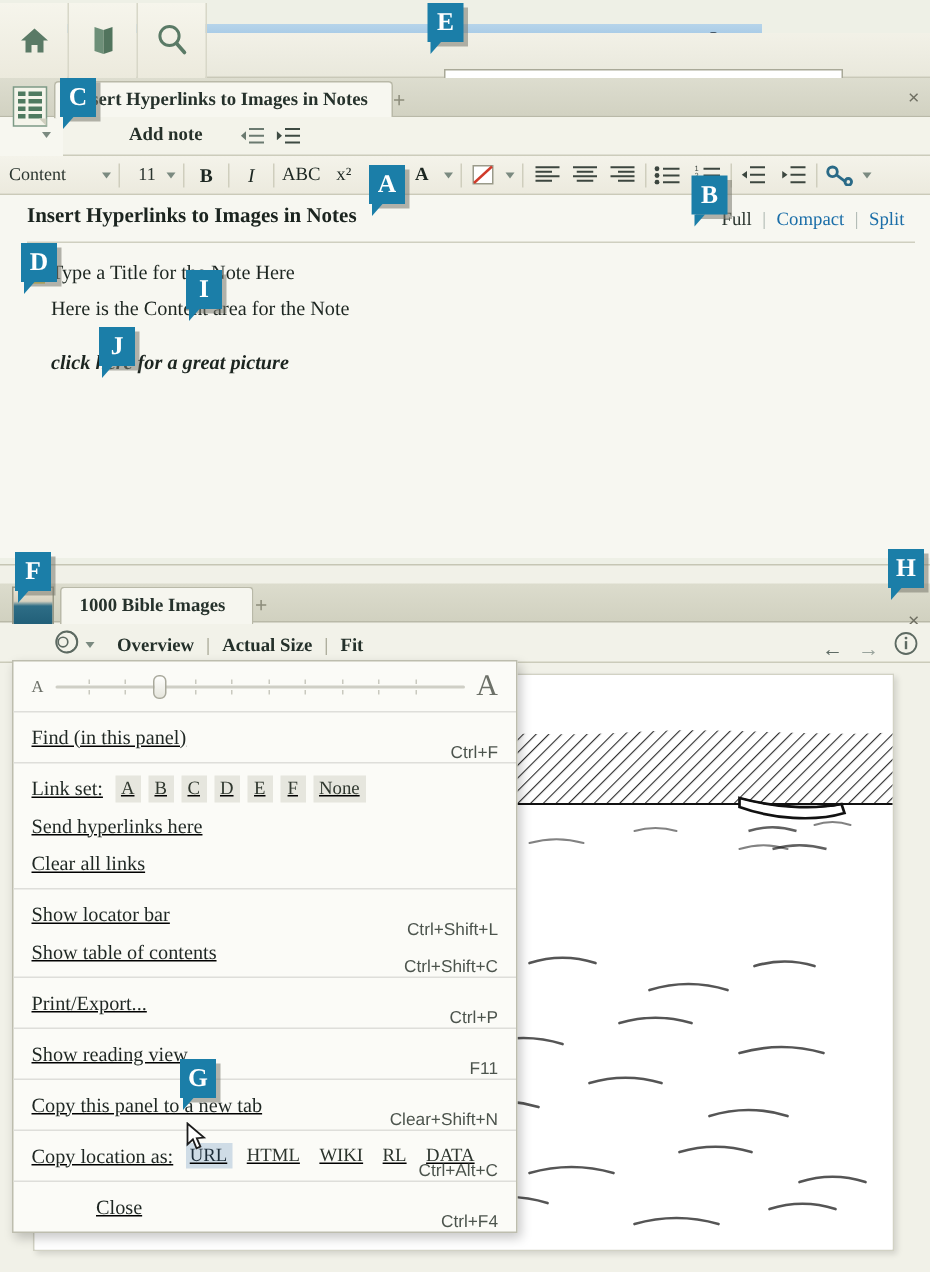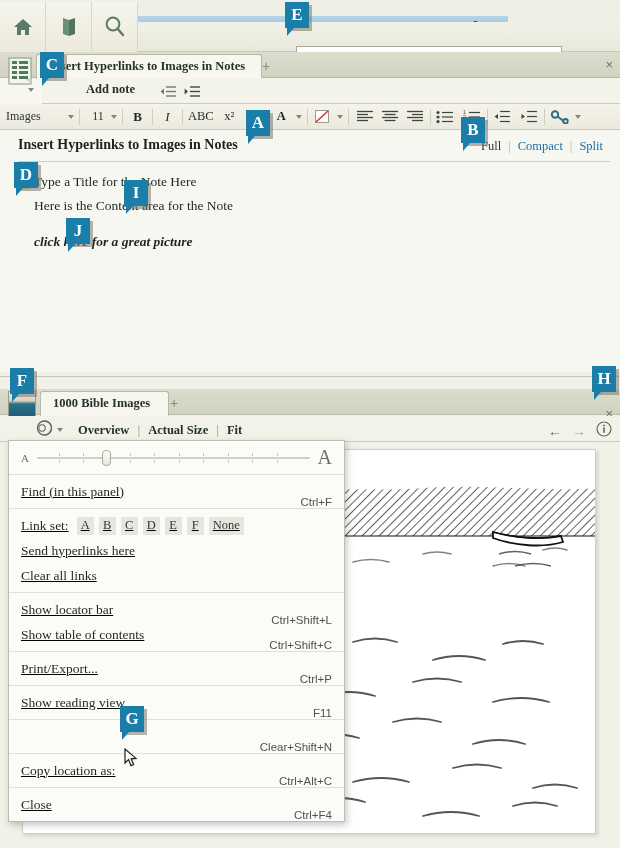--- a/index.html
+++ b/index.html
@@ -217,21 +217,21 @@
   .slider-tick {
     position: absolute; top: 2px; width: 1px; height: 3px; background: #c9c9bf;
   }
   .slider-tick.low { top: 9px; }
   .slider-thumb {
     position: absolute; top: -1px; width: 9px; height: 16px;
     background: linear-gradient(to bottom,#fefefc,#e6e6dd);
     border: 1px solid #a9a99c; border-radius: 4px;
   }
   .ctx-group { border-bottom: 1px solid #dededa; padding: 4px 0; text-decoration: underline; }
-  .ctx-group:last-child { border-bottom: none; }
+  .ctx-group:last-child { border-bottom: none; padding-left: 43px; }
   .ctx-item {
     position: relative; display:flex; align-items:center;
     height: 25px; padding: 0 12px; font-size: 13.5px; color: #1f2723;
   }
   .ctx-item .label { white-space: nowrap; }
   .ctx-item .accel {
     position: absolute; right: 12px; font-size: 11.5px; color: #4c544d;
     font-family: "Liberation Sans", sans-serif;
     margin-top: 20px;
   }
@@ -350,21 +350,21 @@
               <line x1="6" y1="2" x2="16" y2="2"></line>
               <line x1="6" y1="6.5" x2="16" y2="6.5"></line>
               <line x1="6" y1="11" x2="16" y2="11"></line>
             </g>
           <path d="M0.6 3.5 L4 6.5 L0.6 9.5 Z" fill="#3d4a42"></path>
         </svg>
       </span>
     </div>
 
     <div class="fmtbar">
-      <div class="fmt-font">Images</div>
+      <div class="fmt-font">Content</div>
       <span class="caret"></span>
       <div class="sep"></div>
       <div class="fmt-size">11</div>
       <span class="caret"></span>
       <div class="sep"></div>
       <div class="fbtn b">B</div>
       <div class="sep"></div>
       <div class="fbtn i">I</div>
       <div class="sep"></div>
       <div class="fbtn">ABC</div>
@@ -715,27 +715,35 @@
 
     <div class="ctx-group">
       <div class="ctx-item">
         <span class="label">Show reading view</span>
         <span class="accel">F11</span>
       </div>
     </div>
 
     <div class="ctx-group">
       <div class="ctx-item">
+        <span class="label">Copy this panel to a new tab</span>
         <span class="accel">Clear+Shift+N</span>
       </div>
     </div>
 
     <div class="ctx-group">
       <div class="ctx-item">
         <span class="label">Copy location as:</span>
+        <span class="locchips">
+          <span class="locchip sel">URL</span>
+          <span class="locchip">HTML</span>
+          <span class="locchip">WIKI</span>
+          <span class="locchip">RL</span>
+          <span class="locchip">DATA</span>
+        </span>
         <span class="accel">Ctrl+Alt+C</span>
       </div>
     </div>
 
     <div class="ctx-group">
       <div class="ctx-item">
         <span class="label">Close</span>
         <span class="accel">Ctrl+F4</span>
       </div>
     </div>

